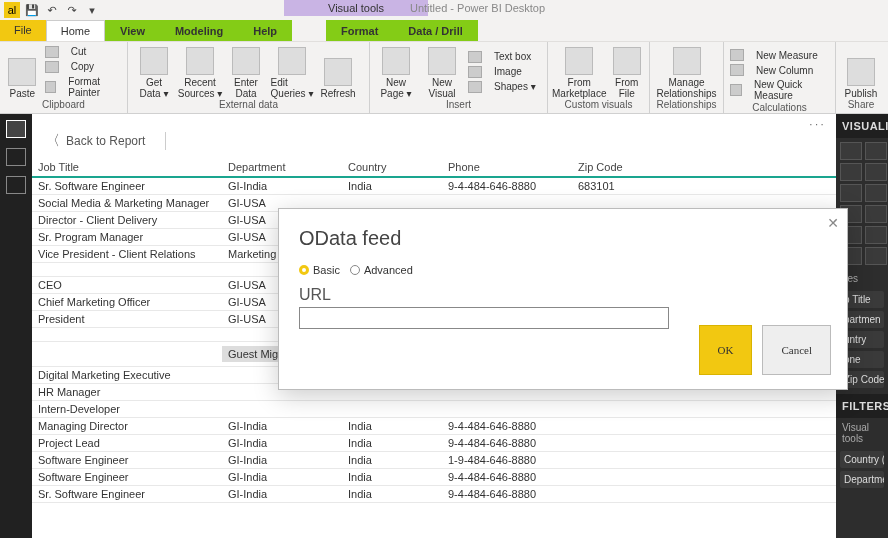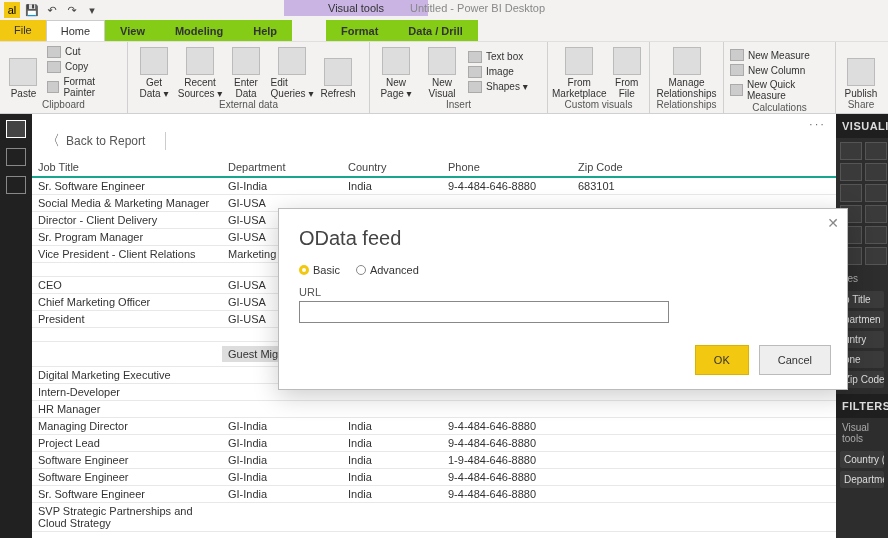--- a/index.html
+++ b/index.html
@@ -20,21 +20,21 @@
 .menubar .tab.plain { background:#84cc16;font-weight:bold; }
 
 
 .ribbon { height:72px; background:#f3f2f1; border-bottom:1px solid #d0d0d0; display:flex; }
 .rgroup { border-right:1px solid #d0d0d0; display:flex; flex-direction:column; justify-content:space-between; padding:2px 4px; }
 .rgroup .items { display:flex; gap:2px; flex:1; }
 .rgroup .label { text-align:center; font-size:10px; color:#555; padding-bottom:1px; }
 .rbig { display:flex; flex-direction:column; align-items:center; justify-content:flex-end; width:44px; font-size:10px; color:#333; cursor:pointer; }
 .rbig .ico { width:28px; height:28px; background:#ddd; border:1px solid #bbb; margin-bottom:2px; }
 .rsmall { display:flex; flex-direction:column; gap:1px; justify-content:center; }
-.rsmall div { font-size:10px; display:flex; align-items:center; gap:4px; padding:1px 2px; cursor:pointer; }
+.rsmall div { font-size:10px; display:flex; align-items:center; gap:12px; padding:1px 2px; cursor:pointer; }
 .rsmall .sico { width:14px; height:12px; background:#ccc; border:1px solid #aaa; }
 
 
 .leftrail { position:absolute; left:0; top:114px; width:32px; bottom:0; background:#212121; display:flex; flex-direction:column; align-items:center; padding-top:6px; gap:10px; }
 .leftrail .ritem { width:20px; height:18px; border:1px solid #888; }
 .leftrail .ritem.active { background:#444; border-color:#fff; }
 
 
 .canvas { position:absolute; left:32px; top:114px; right:52px; bottom:0; background:#fff; overflow:hidden; }
 .dots { position:absolute; right:10px; top:4px; color:#666; letter-spacing:2px; }
@@ -52,28 +52,28 @@
 .rightpanel .hdr { background:#1f1f1f; padding:6px 6px; font-size:11px; font-weight:600; letter-spacing:.5px; }
 .vizgrid { display:grid; grid-template-columns:repeat(2,22px); gap:3px; padding:4px; }
 .vizgrid div { width:22px; height:18px; background:#3a3a3a; border:1px solid #555; }
 .fieldtag { background:#3a3a3a; margin:3px 4px; padding:3px 4px; font-size:10px; color:#ddd; border-radius:2px; white-space:nowrap; overflow:hidden; }
 .subhdr { padding:4px 6px; font-size:10px; color:#aaa; }
 
 
 .modal { position:absolute; left:278px; top:208px; width:570px; height:182px; background:#fff; border:1px solid #bbb; box-shadow:0 6px 24px rgba(0,0,0,.2); padding:18px 20px; }
 .modal h2 { font-size:20px; font-weight:300; color:#444; margin-bottom:14px; }
 .modal .close { position:absolute; right:8px; top:6px; color:#888; font-size:14px; cursor:pointer; }
-.modal .radios { display:flex; gap:16px; margin-bottom:10px; font-size:11px; }
+.modal .radios { display:flex; gap:10px; margin-bottom:10px; font-size:11px; }
 .modal .radios label { display:flex; align-items:center; gap:4px; }
 .modal .radios .dot { width:10px; height:10px; border-radius:50%; border:1px solid #888; display:inline-block; }
 .modal .radios .dot.on { border:3px solid #f2c811; width:10px; height:10px; }
-.modal .url-lbl { font-size:11px; color:#555; margin-bottom:3px; }
+.modal .url-lbl { font-size:16px; color:#555; margin-bottom:3px; }
 .modal input[type=text] { width:370px; height:22px; border:1px solid #888; padding:0 4px; font-size:11px; }
 .modal .btns { position:absolute; right:16px; bottom:14px; display:flex; gap:10px; }
-.modal .btn { padding:8px 18px; font-size:11px; border:1px solid #bbb; background:#eee; cursor:pointer; }
+.modal .btn { padding:18px 18px; font-size:11px; border:1px solid #bbb; background:#eee; cursor:pointer;font-family:Liberation Serif, serif; }
 .modal .btn.ok { background:#f2c811; border-color:#d9b300; }
 </style>
 </head>
 <body>
 
 <div class="titlebar">
   <div class="qat">
     <span style="background:#f2c811;color:#000;font-weight:normal;">al</span>
     <span>💾</span>
     <span>↶</span>
@@ -330,34 +330,34 @@
             <td colspan="5" style="text-align: left; padding-left: 190px;"><span class="guest">Guest Migr</span></td>
           </tr>
           <tr>
             <td>Digital Marketing Executive</td>
             <td></td>
             <td></td>
             <td></td>
             <td></td>
           </tr>
           <tr>
+            <td>HR Manager</td>
+            <td></td>
+            <td></td>
+            <td></td>
+            <td></td>
+          </tr>
+          <tr>
             <td>Intern-Developer</td>
             <td></td>
             <td></td>
             <td></td>
             <td></td>
           </tr>
           <tr>
-            <td>HR Manager</td>
-            <td></td>
-            <td></td>
-            <td></td>
-            <td></td>
-          </tr>
-          <tr>
             <td>Managing Director</td>
             <td>GI-India</td>
             <td>India</td>
             <td>9-4-484-646-8880</td>
             <td></td>
           </tr>
           <tr>
             <td>Project Lead</td>
             <td>GI-India</td>
             <td>India</td>
@@ -376,27 +376,20 @@
             <td>GI-India</td>
             <td>India</td>
             <td>9-4-484-646-8880</td>
             <td></td>
           </tr>
           <tr>
             <td>Sr. Software Engineer</td>
             <td>GI-India</td>
             <td>India</td>
             <td>9-4-484-646-8880</td>
-            <td></td>
-          </tr>
-          <tr>
-            <td>SVP Strategic Partnerships and Cloud Strategy</td>
-            <td></td>
-            <td></td>
-            <td></td>
             <td></td>
           </tr>
         </tbody>
     </table>
   </div>
 </div>
 
 <div class="rightpanel">
   <div class="hdr">VISUALIZ</div>
   <div class="vizgrid">

